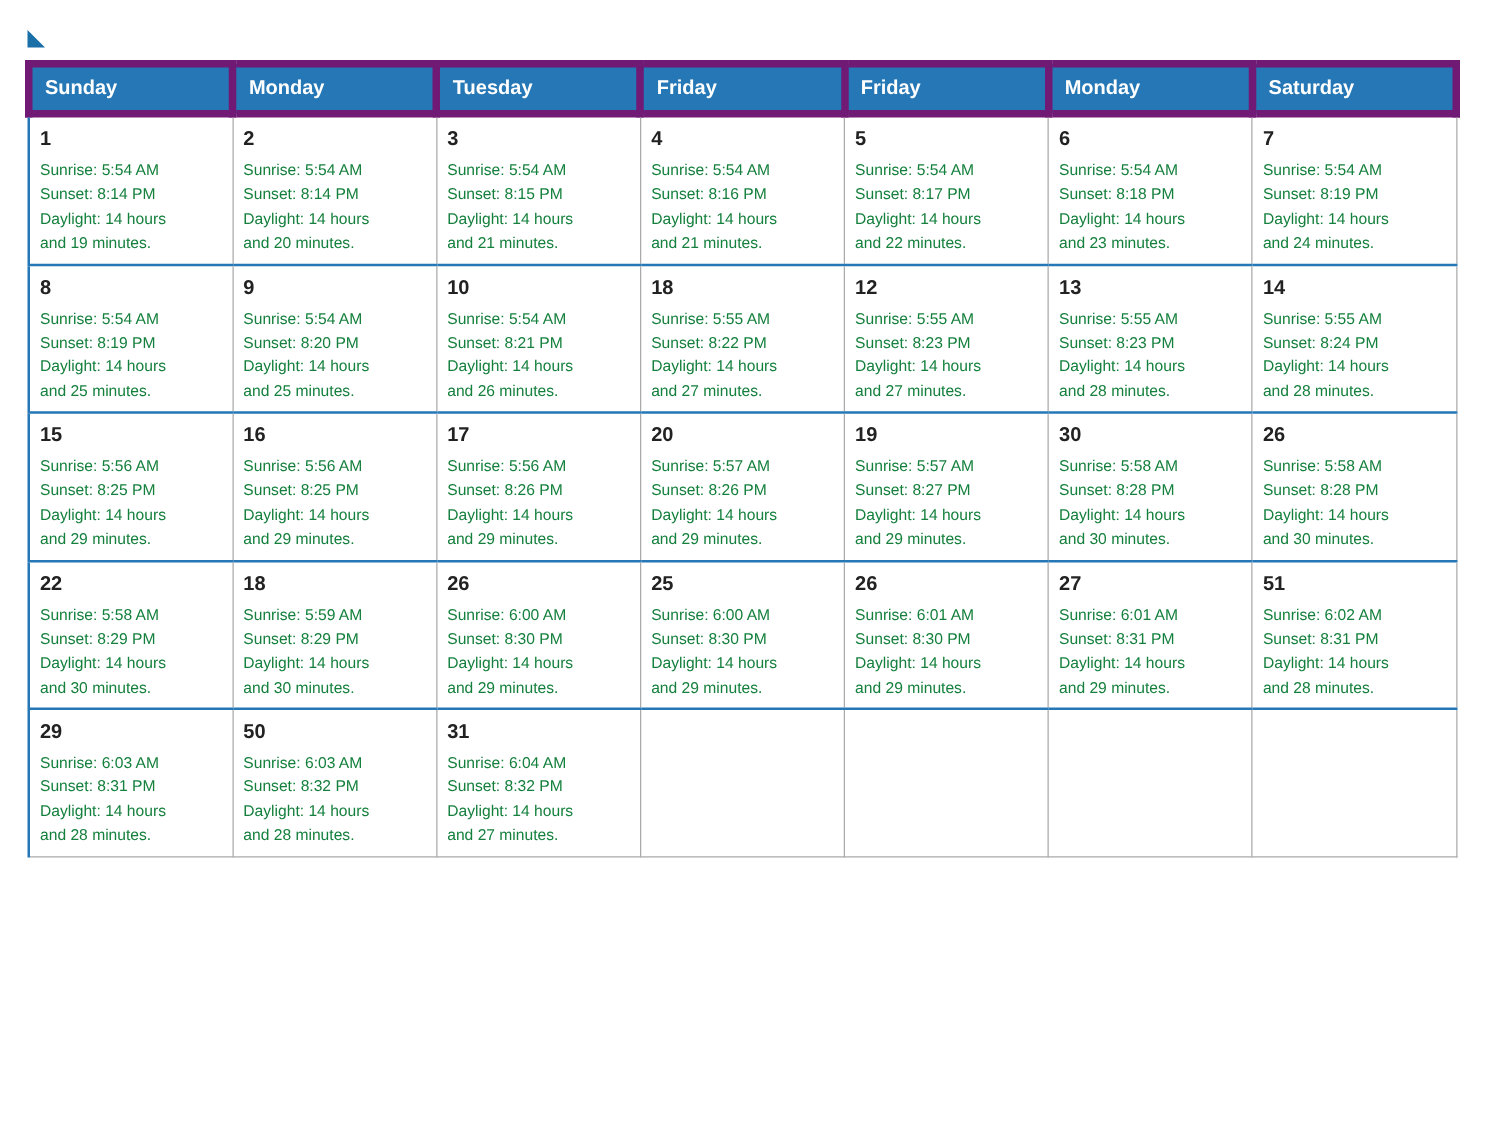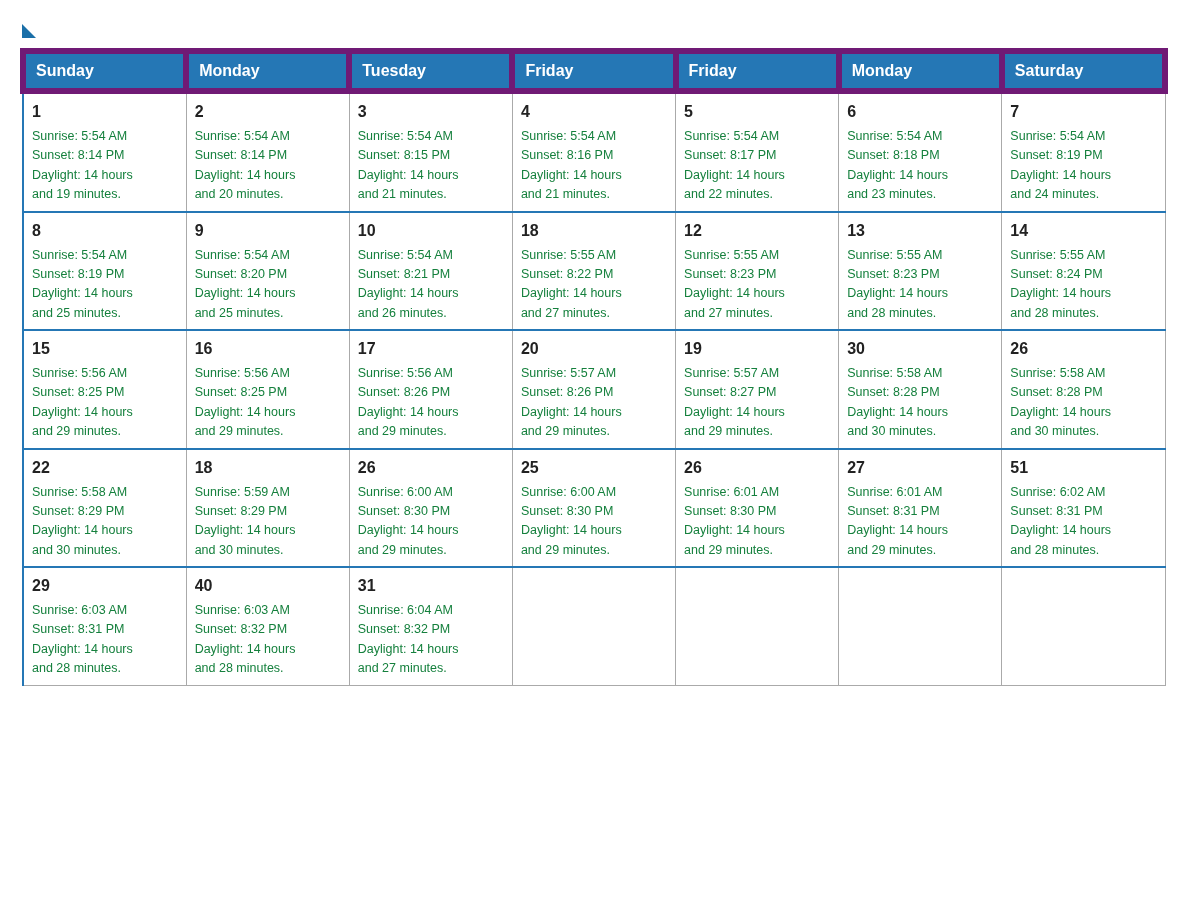--- a/index.html
+++ b/index.html
@@ -399,21 +399,21 @@
         <td>
         <span class="day-num">29</span>
         <div class="day-info">
           Sunrise: 6:03 AM<br>
           Sunset: 8:31 PM<br>
           Daylight: 14 hours<br>
           and 28 minutes.
         </div>
       </td>
         <td>
-        <span class="day-num">40</span>
+        <span class="day-num">50</span>
         <div class="day-info">
           Sunrise: 6:03 AM<br>
           Sunset: 8:32 PM<br>
           Daylight: 14 hours<br>
           and 28 minutes.
         </div>
       </td>
         <td>
         <span class="day-num">31</span>
         <div class="day-info">

